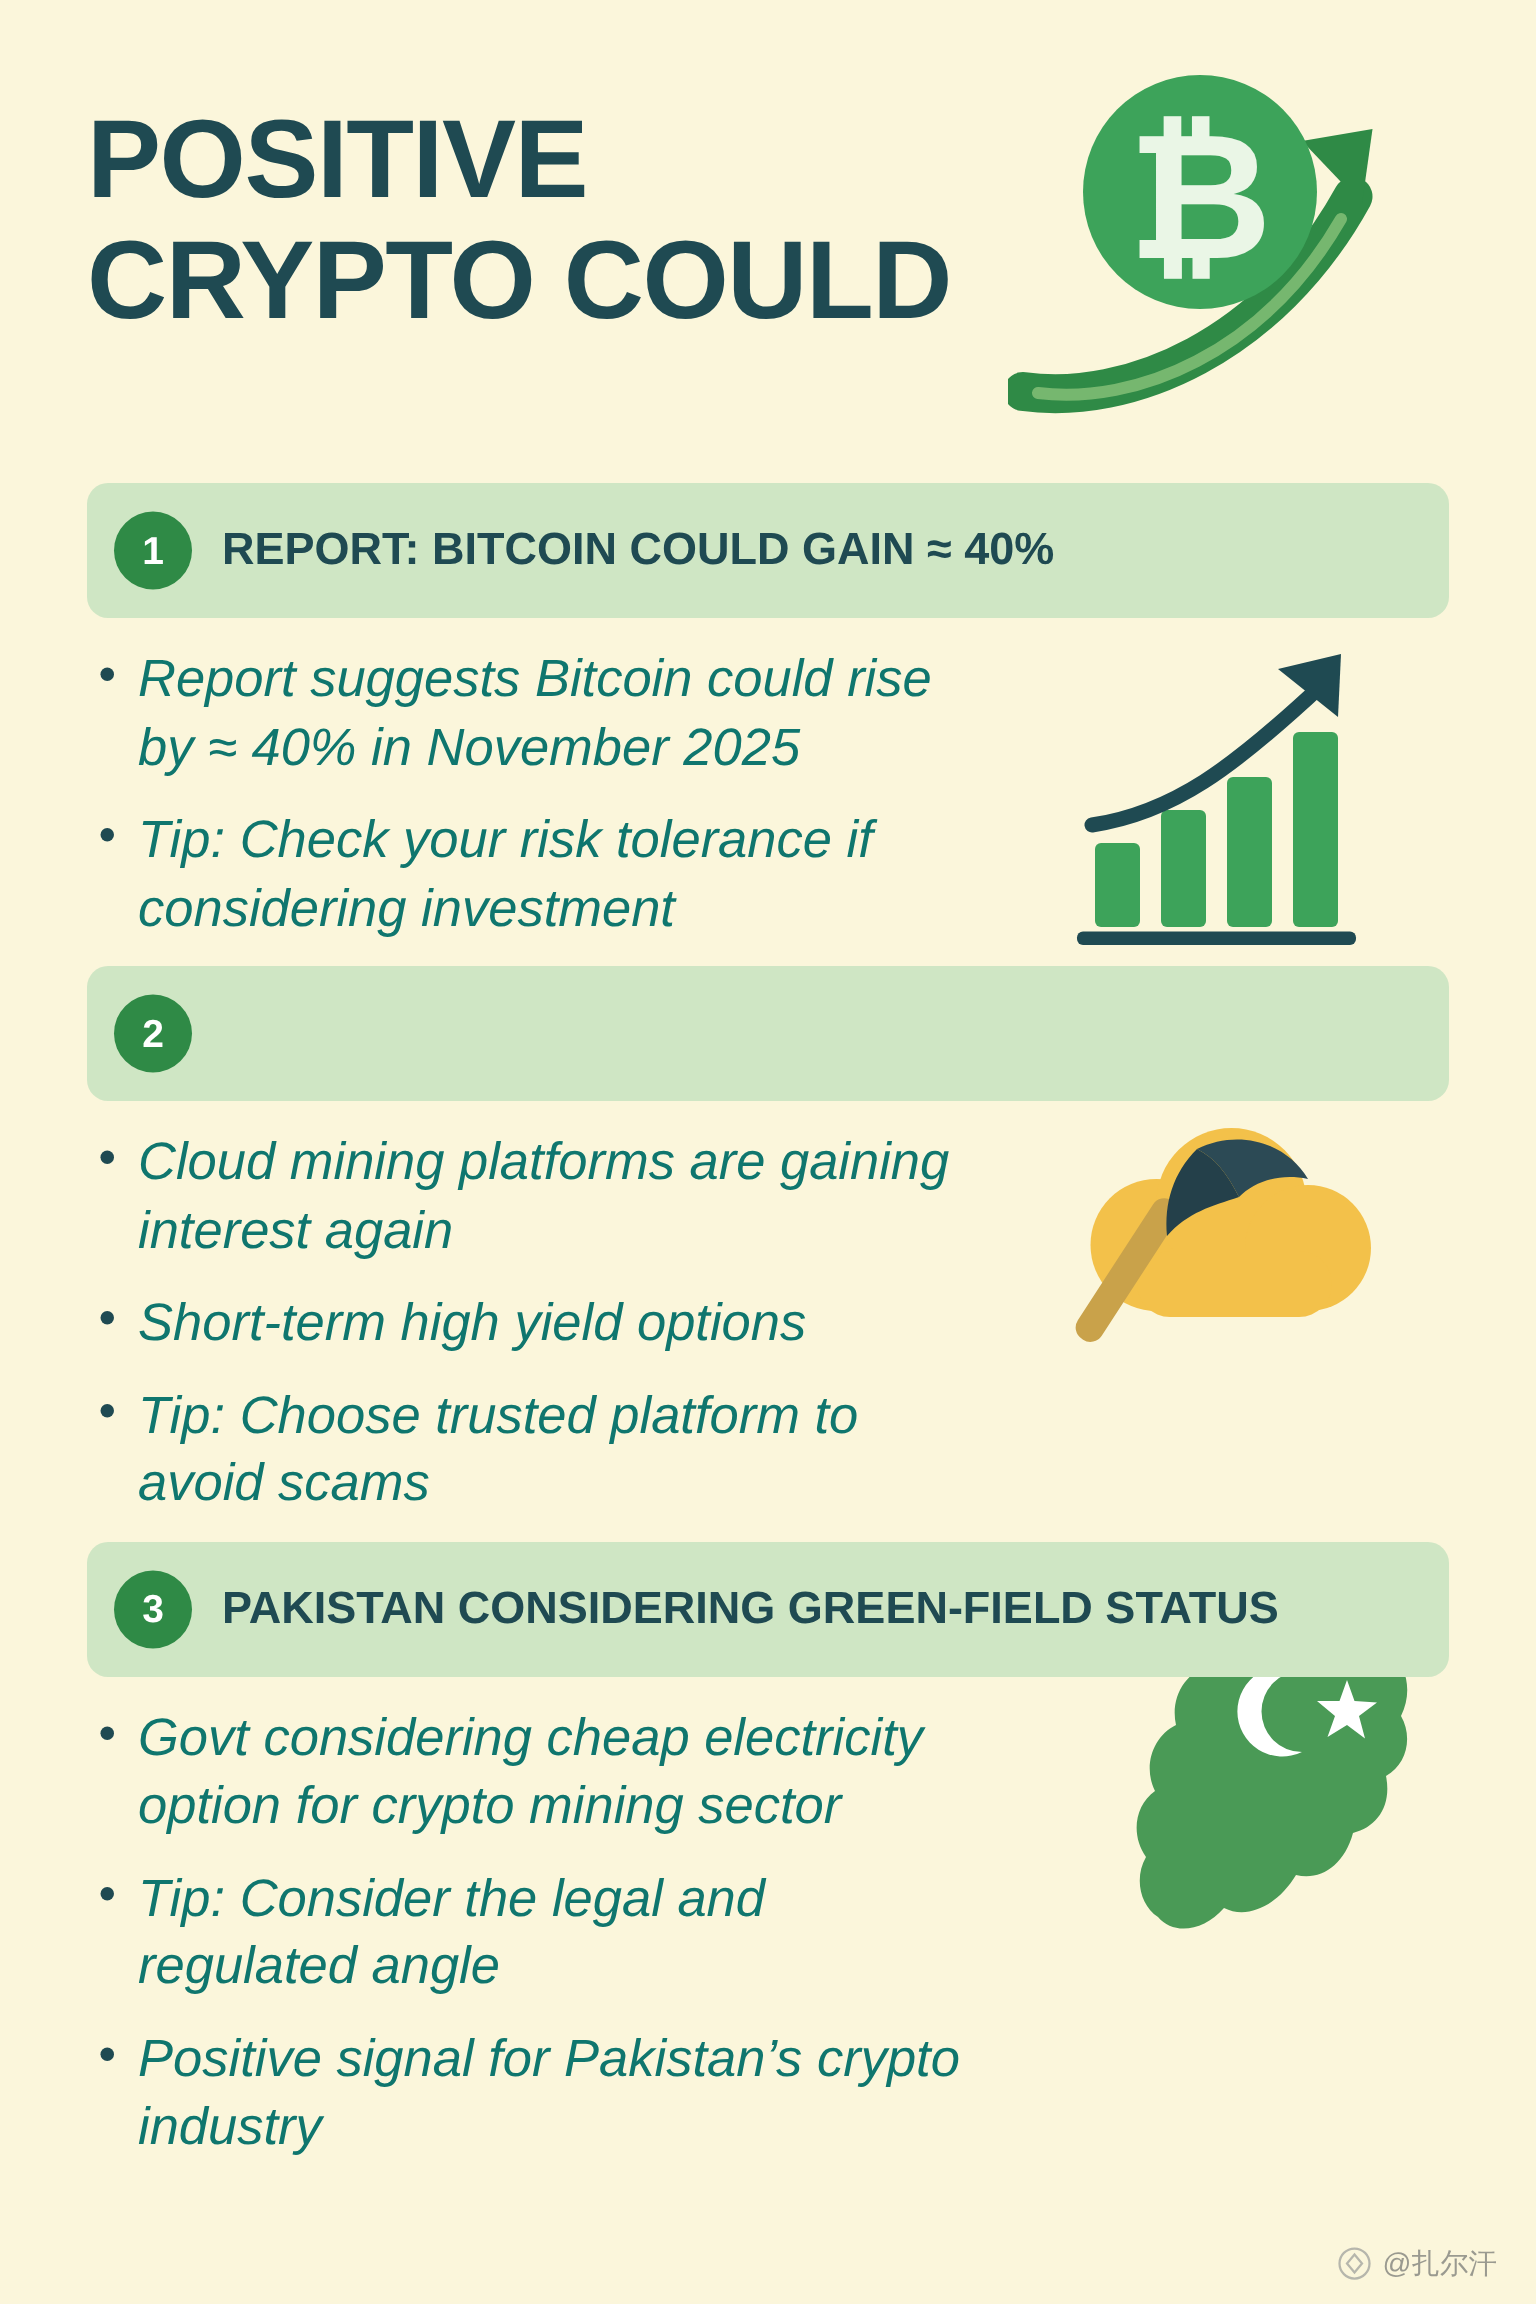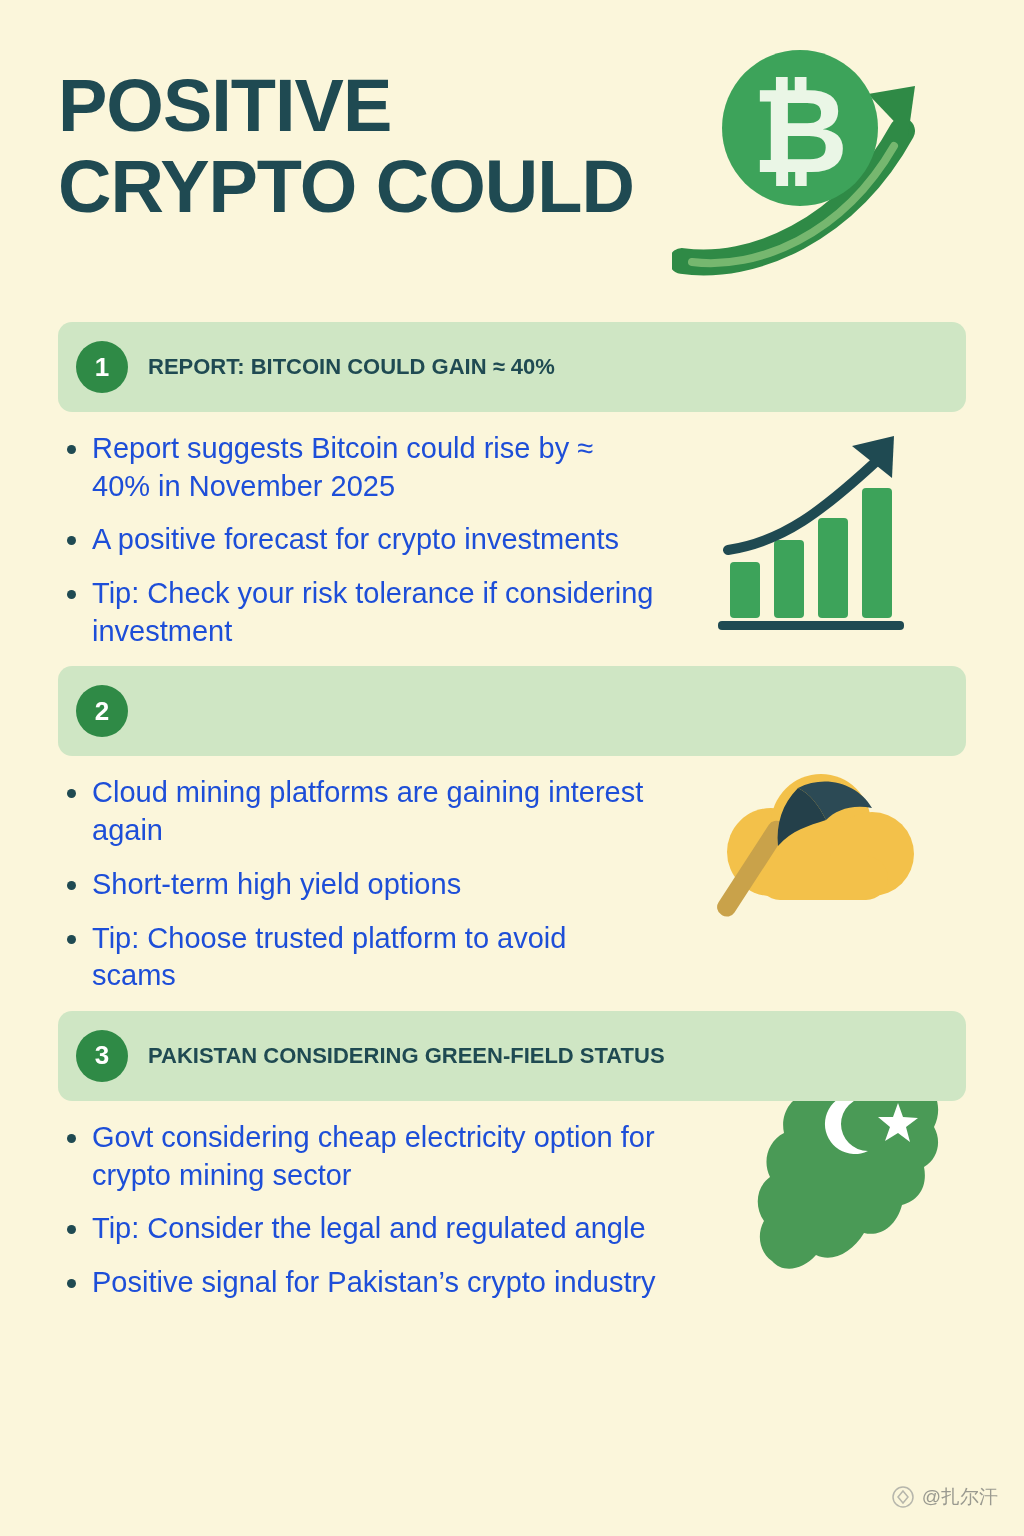--- a/index.html
+++ b/index.html
@@ -72,21 +72,21 @@
     background: #2f8a46;
     color: #ffffff;
     font-size: 26px;
     font-weight: bold;
     display: flex;
     align-items: center;
     justify-content: center;
     margin-right: 20px;
   }
   .sec-title {
-    font-size: 22px;
+    font-size: 30px;
     font-weight: bold;
     color: #1f4a52;
     line-height: 1.12;
     letter-spacing: 0px;
   }
 
   .sec-body {
     position: relative;
     padding: 18px 0 0 0;
     min-height: 60px;
@@ -94,23 +94,24 @@
   ul.bullets {
     list-style: none;
     margin: 0;
     padding: 0;
     max-width: 600px;
   }
   ul.bullets li {
     position: relative;
     padding-left: 34px;
     margin-bottom: 16px;
-    font-size: 29px;
+    font-size: 35px;
     line-height: 1.3;
-    color: #1d4ed8;
+    color: #0f766e;
+    font-style: italic;
   }
   ul.bullets li::before {
     content: "";
     position: absolute;
     left: 9px;
     top: 15px;
     width: 9px;
     height: 9px;
     border-radius: 50%;
     background: #1f4a52;
@@ -126,21 +127,21 @@
   .art-chart { right: 24px; top: 10px; width: 230px; height: 230px; }
   
   .art-mining { right: 30px; top: 4px; width: 250px; height: 180px; }
   
   .art-map { right: 10px; top: -60px; width: 210px; height: 270px; }
 
   
   .watermark {
     position: absolute;
     right: 26px;
-    bottom: 26px;
+    bottom: 14px;
     display: flex;
     align-items: center;
     gap: 8px;
     color: #9a9a90;
     font-size: 19px;
     z-index: 9;
   }
   .wm-icon {
     width: 22px;
     height: 22px;
@@ -184,21 +185,20 @@
           <rect x="62" y="118" width="30" height="78" rx="4" fill="#3da35a"></rect>
           <rect x="106" y="96" width="30" height="100" rx="4" fill="#3da35a"></rect>
           <rect x="150" y="66" width="30" height="130" rx="4" fill="#3da35a"></rect>
           <rect x="6" y="199" width="186" height="9" rx="4" fill="#1f4a52"></rect>
           <path d="M16 128 C 70 120, 110 90, 170 34" stroke="#1f4a52" stroke-width="10" fill="none" stroke-linecap="round"></path>
           <path d="M140 24 L182 14 L180 56 Z" fill="#1f4a52"></path>
         </svg>
       </div>
       <ul class="bullets">
         <li>Report suggests Bitcoin could rise by ≈ 40% in November 2025</li>
-        <li>A positive forecast for crypto investments</li>
         <li>Tip: Check your risk tolerance if considering investment</li>
       </ul>
     </div>
   </div>
 
   <div class="section">
     <div class="sec-bar">
       <div class="sec-num">2</div>
     </div>
     <div class="sec-body">

